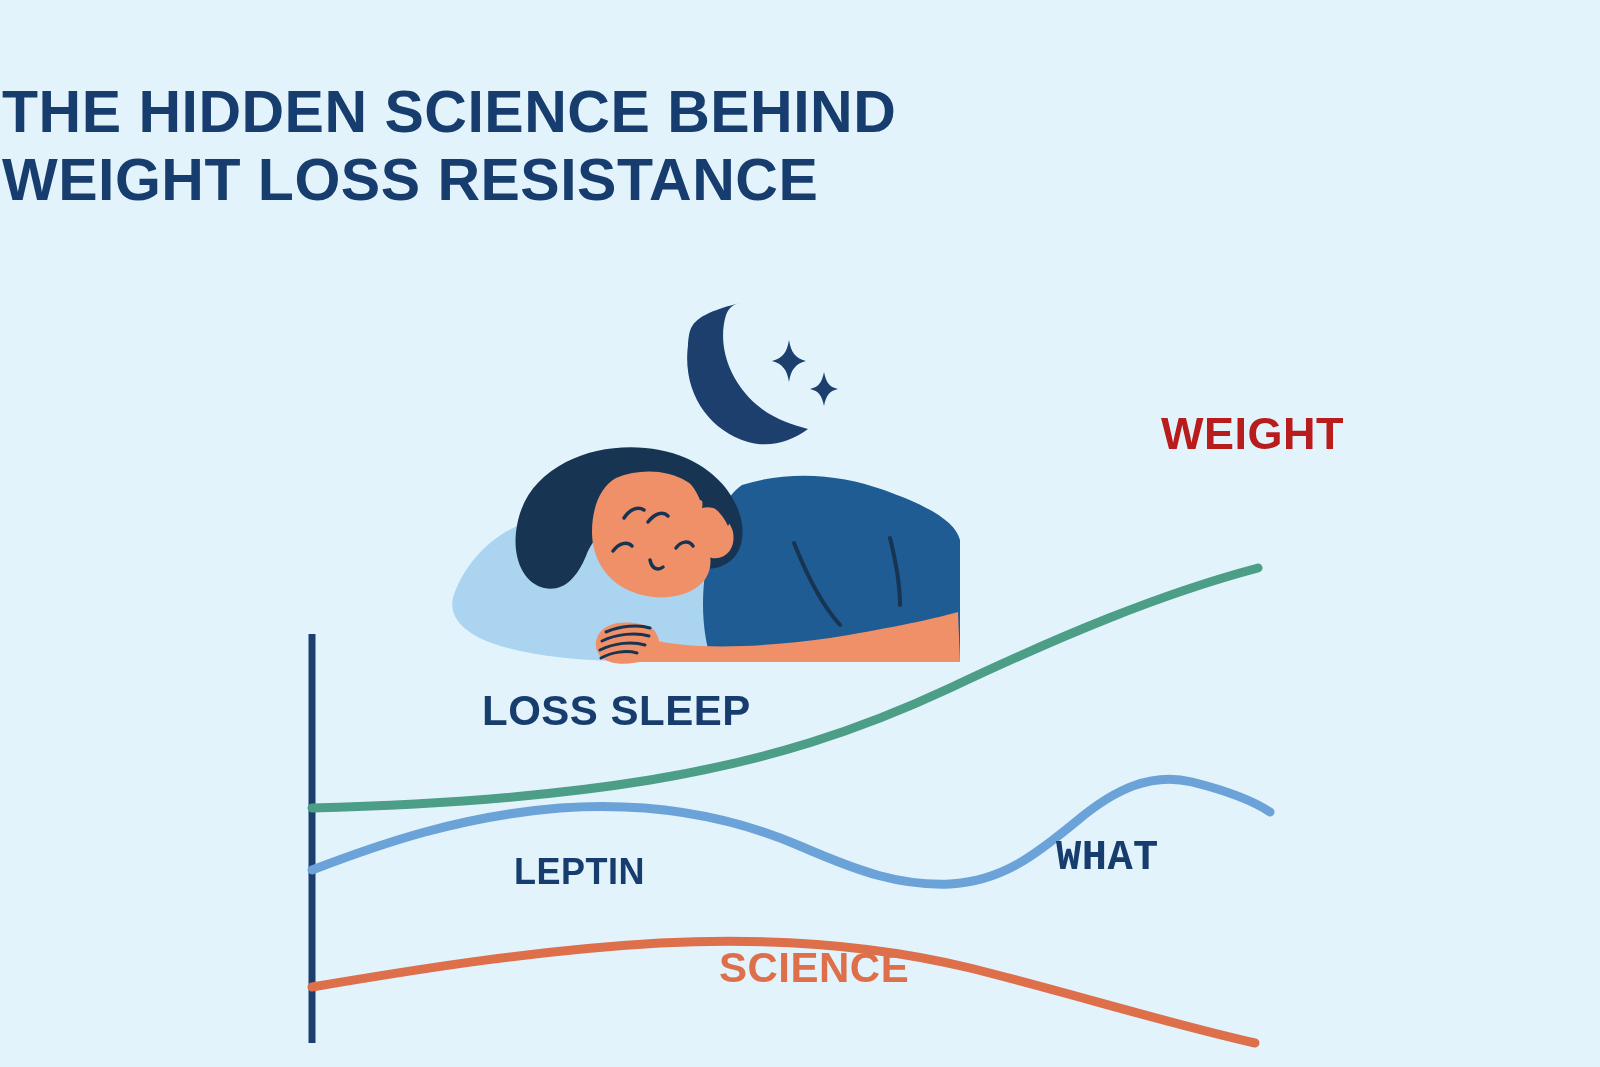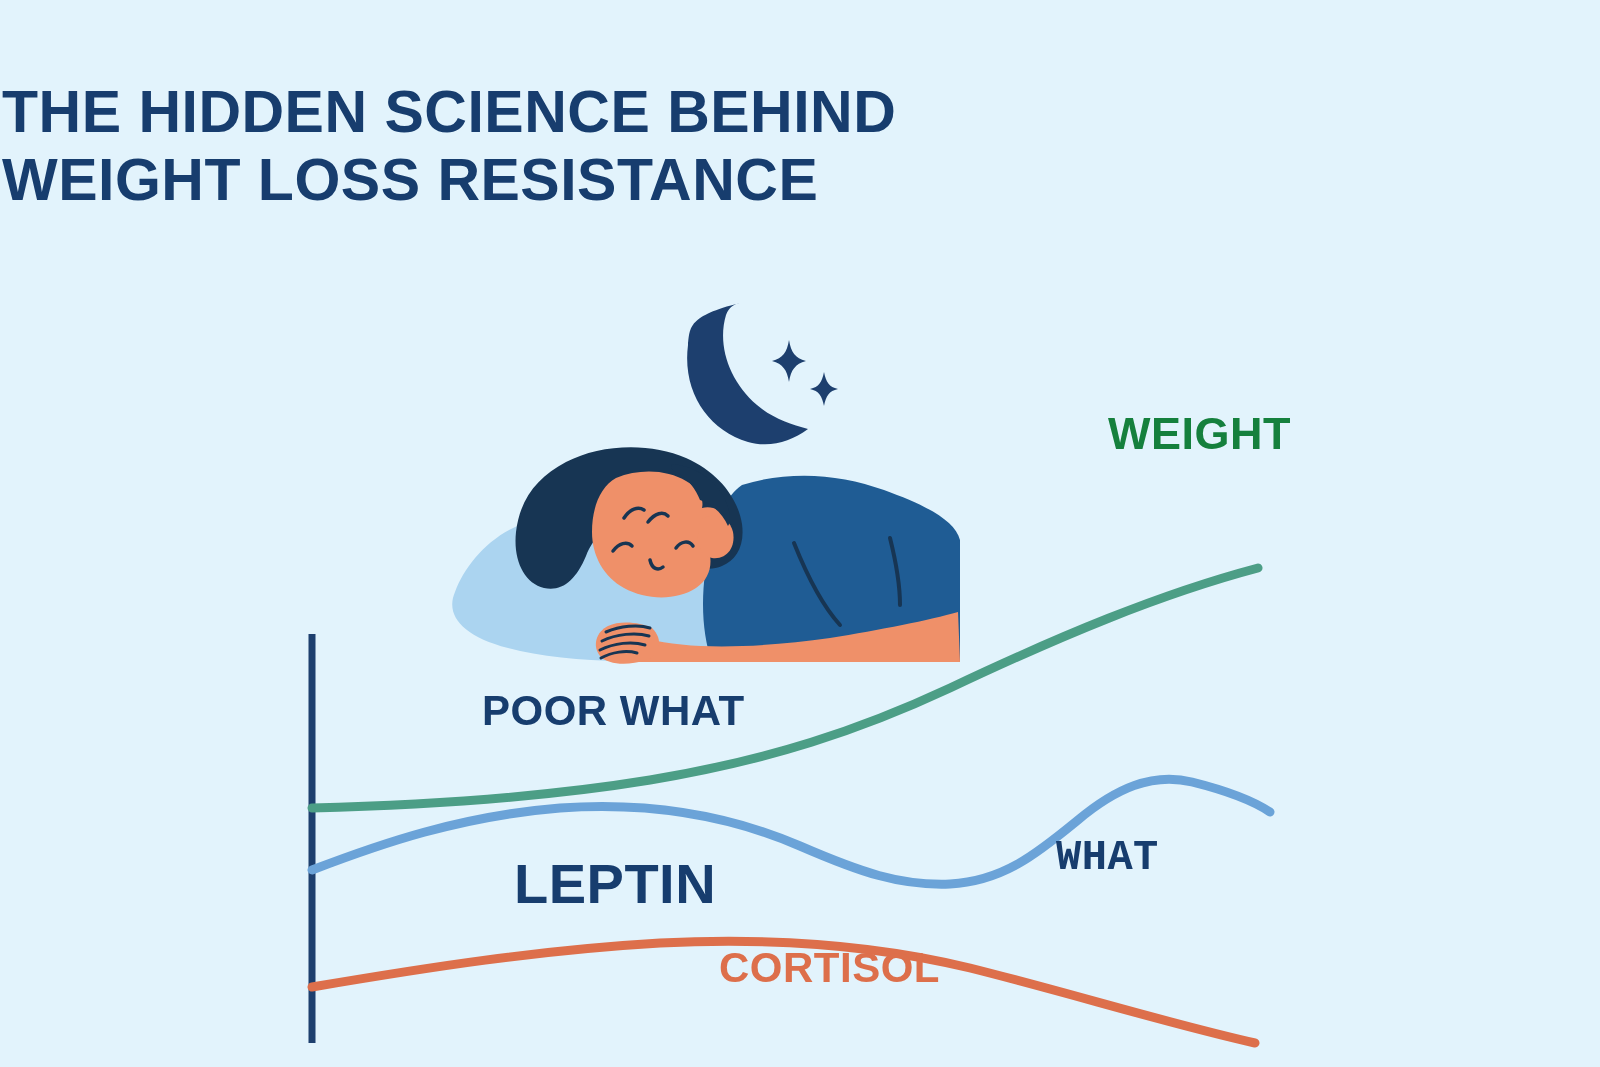--- a/index.html
+++ b/index.html
@@ -55,37 +55,37 @@
     position: absolute;
     font-family: "Liberation Sans", sans-serif;
     font-weight: bold;
     white-space: nowrap;
     letter-spacing: 0.5px;
   }
   #label-weight-gain {
     left: 1108px;
     top: 409px;
     width: 236px;
-    text-align: left;
-    color: #15803d;
+    text-align: right;
+    color: #b91c1c;
     font-size: 45px;
     line-height: 1.12;
   }
   #label-weight-gain span { display: block; }
   #label-poor-sleep {
     left: 482px;
     top: 687px;
     color: #173d6e;
     font-size: 42px;
   }
   #label-leptin {
     left: 514px;
     top: 851px;
     color: #173d6e;
-    font-size: 56px;
+    font-size: 36px;
   }
   #label-what {
     left: 1056px;
     top: 834px;
     color: #173d6e;
     font-size: 42px;
     font-family: Liberation Mono, monospace;
   }
   #label-cortisol {
     left: 719px;
@@ -227,21 +227,21 @@
     <path fill="none" stroke="#173553" stroke-width="3" stroke-linecap="round" d="M 601 658 C 612 652, 626 650, 637 653"></path>
 
     <path fill="none" stroke="#173553" stroke-width="4" stroke-linecap="round" d="M 794 543 C 806 573, 820 603, 840 625"></path>
     <path fill="none" stroke="#173553" stroke-width="4" stroke-linecap="round" d="M 890 538 C 896 562, 900 586, 900 605"></path>
   </svg>
 
   <div class="curve-label" id="label-weight-gain">
     <span>WEIGHT</span>
   </div>
 
-  <div class="curve-label" id="label-poor-sleep">POOR WHAT</div>
+  <div class="curve-label" id="label-poor-sleep">LOSS SLEEP</div>
 
   <div class="curve-label" id="label-leptin">LEPTIN</div>
 
   <div class="curve-label" id="label-what">WHAT</div>
 
-  <div class="curve-label" id="label-cortisol">CORTISOL</div>
+  <div class="curve-label" id="label-cortisol">SCIENCE</div>
 
 </div>
 
 </body></html>

